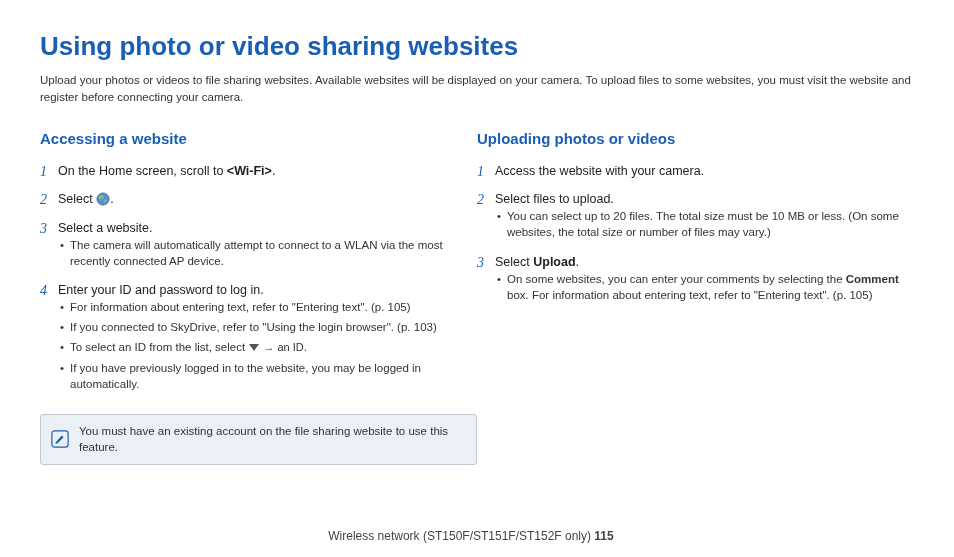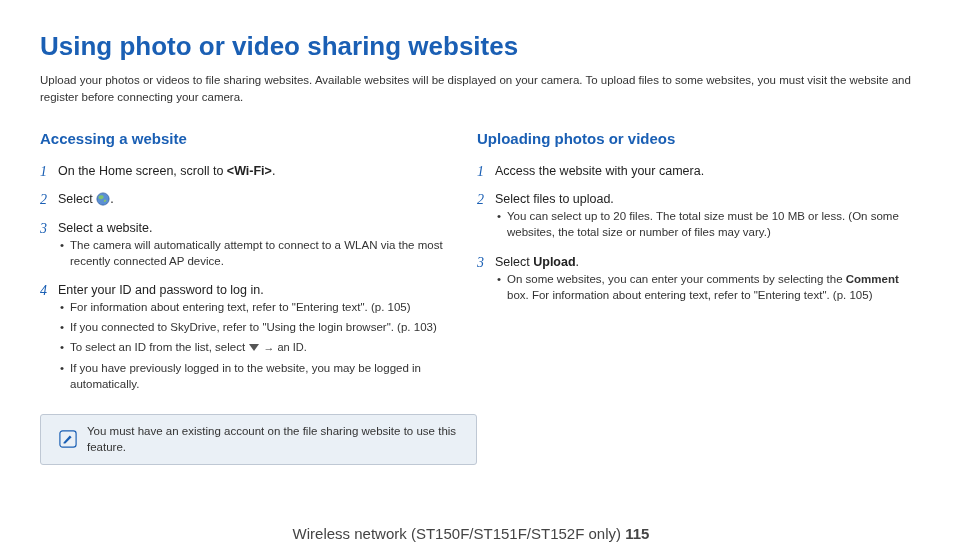--- a/index.html
+++ b/index.html
@@ -82,37 +82,37 @@
     border-right: 5px solid transparent;
     border-top: 7px solid #555;
     vertical-align: 0px;
     margin: 0 1px;
   }
   .arrow { font-size: 11px; }
   .note-box {
     border: 1px solid #bfc8d4;
     background: #eaf0f6;
     border-radius: 3px;
-    padding: 8px 18px;
+    padding: 8px 10px;
     display: flex;
     align-items: center;
     gap: 10px;
     margin-top: 18px;
     font-size: 11.5px;
   }
   .note-icon {
     width: 18px; height: 18px;
     flex-shrink: 0;
   }
   .footer {
     position: absolute;
     bottom: 12px;
     left: 0; right: 12px;
     text-align: center;
-    font-size: 15px;
+    font-size: 12px;
     color: #444;
   }
   .footer b { font-weight: 700; }
 </style>
 </head>
 <body>
 
 <h1 class="page-title">Using photo or video sharing websites</h1>
 <p class="intro">Upload your photos or videos to file sharing websites. Available websites will be displayed on your camera. To upload files to some websites, you must visit the website and register before connecting your camera.</p>
 

